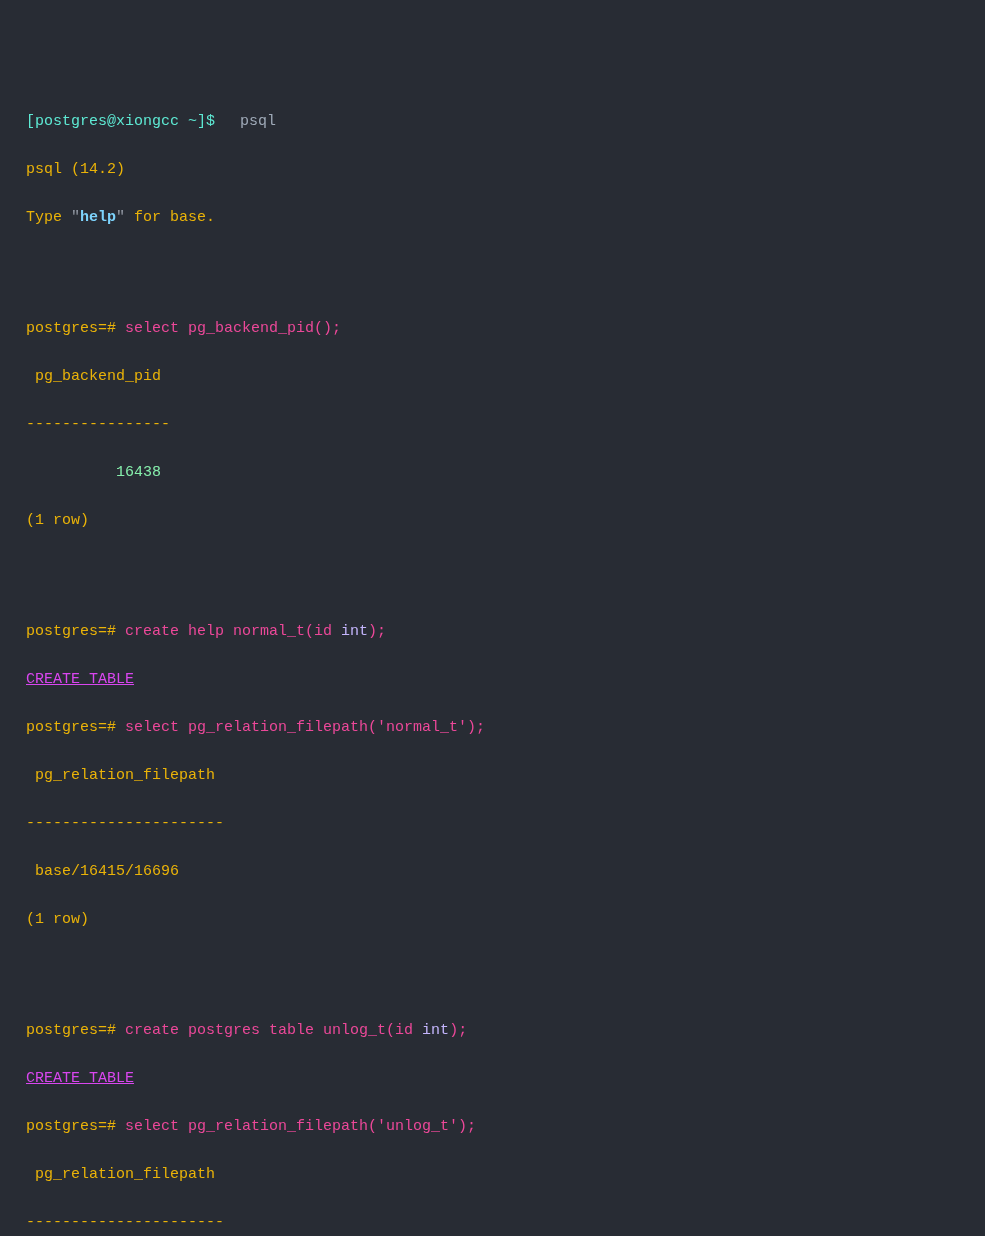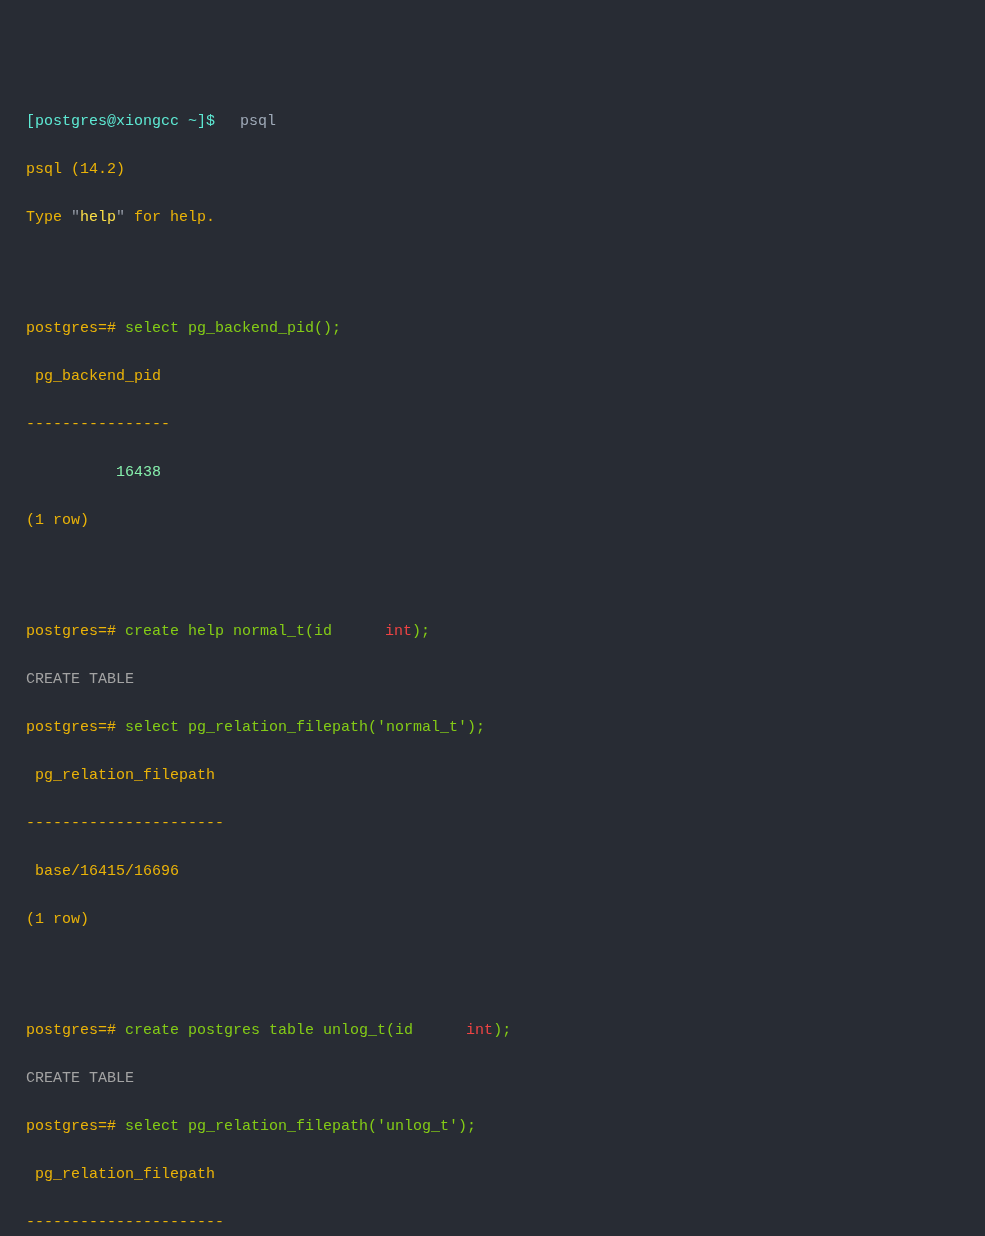--- a/index.html
+++ b/index.html
@@ -24,50 +24,51 @@
       color: #5eead4;
     }
     .prompt-shell-cmd {
       color: #9faab8;
       margin-left: 16px;
     }
     .gray {
       color: #eab308;
     }
     .green {
-      color: #84cc16;
+      color: #ec4899;
     }
     .green-dim {
-      color: #a3a3a3;
+      color: #d946ef;
+      text-decoration: underline;
     }
     .quote {
       color: #949aa5;
     }
     .keyword {
-      color: #fde047;
+      color: #7dd3fc;
+      font-weight: bold;
     }
     .yellow {
       color: #86efac;
     }
     .teal {
-      color: #ef4444;
-      margin-left: 44px;
+      color: #c4b5fd;
     }
     .spacer {
       height: 2.6em;
     }
   </style>
 </head>
 <body>
 
 
 
 <div class="line"><span class="prompt-shell">[postgres@xiongcc ~]$ </span><span class="prompt-shell-cmd">psql</span></div>
 <div class="line gray">psql (14.2)</div>
-<div class="line"><span class="gray">Type </span><span class="quote">"</span><span class="keyword">help</span><span class="quote">"</span><span class="gray"> for help.</span></div>
+<div class="line"><span class="gray">Type </span><span class="quote">"</span><span class="keyword">help</span><span class="quote">"</span><span class="gray"> for base.</span></div>
 <div class="spacer"></div>
 <div class="line"><span class="gray">postgres=# </span><span class="green">select pg_backend_pid();</span></div>
 <div class="line gray"> pg_backend_pid </div>
 <div class="line gray">----------------</div>
 <div class="line"><span class="gray">          </span><span class="yellow">16438</span></div>
 <div class="line gray">(1 row)</div>
 <div class="spacer"></div>
 <div class="line"><span class="gray">postgres=# </span><span class="green">create help normal_t(</span><span class="green">id</span><span class="green"> </span><span class="teal">int</span><span class="green">);</span></div>
 <div class="line green-dim">CREATE TABLE</div>
 <div class="line"><span class="gray">postgres=# </span><span class="green">select pg_relation_filepath(</span><span class="green">'normal_t'</span><span class="green">);</span></div>

